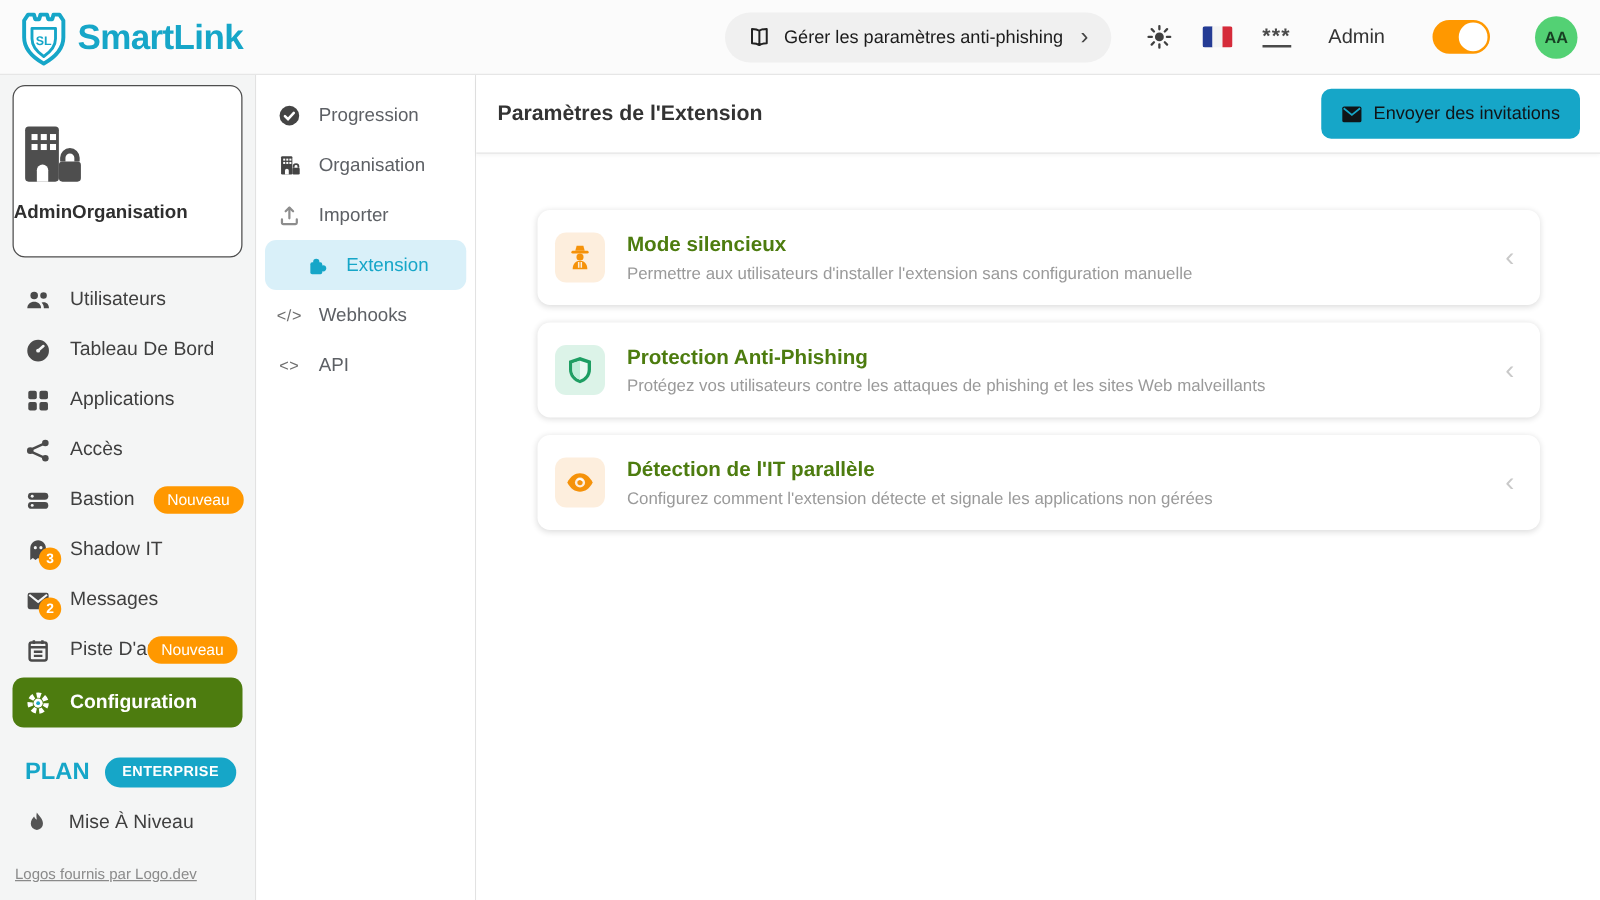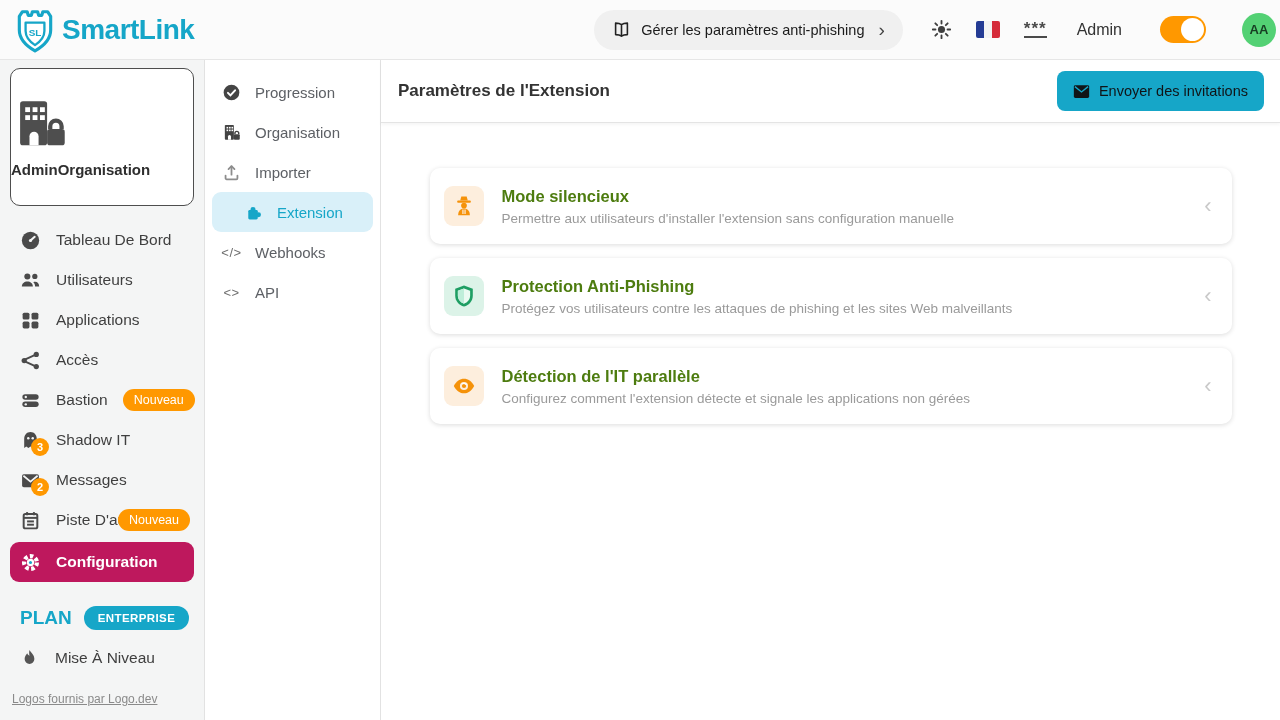--- a/index.html
+++ b/index.html
@@ -1,21 +1,21 @@
 <!DOCTYPE html>
 <html><head>
 <meta charset="utf-8">
 <style>
   * { margin:0; padding:0; box-sizing:border-box; }
   html,body { width:1280px; height:720px; overflow:hidden; background:#fff;
     font-family:"Liberation Sans", sans-serif; color:#333; }
 
   
   .topbar { height:60px; background:#fbfbfb; border-bottom:1px solid #e6e6e6;
-    display:flex; align-items:center; padding:0 4px 0 14px; position:relative; z-index:5; }
+    display:flex; align-items:center; padding:0 18px 0 14px; position:relative; z-index:5; }
   .logo-wrap { display:flex; align-items:center; gap:6px; }
   .logo-shield { width:42px; height:46px; }
   .brand-name { font-size:28px; font-weight:bold; color:#16a6c8; letter-spacing:-0.5px; }
 
   .cta-pill { margin-left:auto; height:40px; background:#f0f0f0; border:none; border-radius:20px;
     display:flex; align-items:center; gap:10px; padding:0 18px; cursor:pointer; }
   .cta-pill .cta-label { font-size:14.5px; color:#1b1b1b; }
   .cta-pill .cta-chev { font-size:19px; color:#444; margin-left:4px; line-height:1; }
 
   .top-icons { display:flex; align-items:center; gap:24px; margin-left:28px; }
@@ -48,21 +48,21 @@
   .nav-item { height:40px; display:flex; align-items:center; gap:15px; padding:0 8px 0 10px;
     font-size:15.5px; color:#3f3f3f; cursor:pointer; position:relative; white-space:nowrap; }
   .nav-item .ic { width:21px; height:21px; flex:0 0 21px; color:#4a4a4a; position:relative; }
   .nav-item .ic svg { width:21px; height:21px; display:block; }
   .count-badge { position:absolute; right:-8px; bottom:-5px; width:18px; height:18px; border-radius:50%;
     background:#ff9800; color:#fff; font-size:11px; font-weight:bold;
     display:flex; align-items:center; justify-content:center; }
   .new-badge { margin-left:auto; background:#ff9800; color:#fff; font-size:12.5px;
     padding:4px 11px; border-radius:13px; }
   .new-badge.overlap { position:absolute; right:4px; z-index:2; }
-  .nav-item.active { background:#be185d; border-radius:9px; color:#fff; font-weight:bold; margin-top:2px;text-align:right; }
+  .nav-item.active { background:#4d7c0f; border-radius:9px; color:#fff; font-weight:bold; margin-top:2px;text-align:right; }
   .nav-item.active .ic { color:#fff; }
 
   .plan-row { display:flex; align-items:center; gap:12px; margin:24px 0 0 10px; }
   .plan-label { font-size:19px; font-weight:bold; color:#16a6c8; }
   .plan-badge { background:#16a6c8; color:#fff; font-size:11.5px; font-weight:bold;
     padding:6px 14px; border-radius:14px; letter-spacing:0.4px; cursor:pointer; }
   .upgrade-row { display:flex; align-items:center; gap:16px; margin:18px 0 0 10px;
     font-size:15.5px; color:#3f3f3f; cursor:pointer; }
   .upgrade-row svg { width:19px; height:19px; color:#555; }
   .logo-credit { margin:auto 0 14px 2px; font-size:12px; color:#8a8a8a;
@@ -168,38 +168,38 @@
         </g>
         <path d="M13.6,11.3 v-1 a2,2 0 0 1 4,0 v1" stroke="currentColor" stroke-width="1.5" fill="none"></path>
         <rect x="12.5" y="11.3" width="6.2" height="5.7" rx="1"></rect>
       </svg>
       <div class="org-name">AdminOrganisation</div>
     </div>
 
     <div class="nav">
       <div class="nav-item">
         <span class="ic">
-          <svg viewBox="0 0 16 16">
-              <circle cx="8" cy="8" r="6.6" fill="currentColor"></circle>
-            <path d="M8,8 L11.2,5.2" stroke="#f4f5f5" stroke-width="1.6" stroke-linecap="round"></path>
-            <circle cx="8" cy="8" r="1.2" fill="#f4f5f5"></circle>
-            </svg>
-        </span>
-        <span>Tableau De Bord</span>
-      </div>
-      <div class="nav-item">
-        <span class="ic">
           <svg viewBox="0 0 16 16" fill="currentColor">
             <circle cx="5.6" cy="4.9" r="2.3"></circle>
               <path d="M1.4,12.6 c0-2.4 1.9-3.9 4.2-3.9 s4.2,1.5 4.2,3.9 Z"></path>
             <circle cx="11.3" cy="4.9" r="2"></circle>
               <path d="M10.6,12.6 h4 c0-2.2-1.3-3.6-3.1-3.6 c-0.5,0-1,0.1-1.4,0.3 c0.9,0.8 1.4,1.9 1.4,3.3 Z"></path>
             </svg>
         </span>
         <span>Utilisateurs</span>
+      </div>
+      <div class="nav-item">
+        <span class="ic">
+          <svg viewBox="0 0 16 16">
+              <circle cx="8" cy="8" r="6.6" fill="currentColor"></circle>
+            <path d="M8,8 L11.2,5.2" stroke="#f4f5f5" stroke-width="1.6" stroke-linecap="round"></path>
+            <circle cx="8" cy="8" r="1.2" fill="#f4f5f5"></circle>
+            </svg>
+        </span>
+        <span>Tableau De Bord</span>
       </div>
       <div class="nav-item">
         <span class="ic">
           <svg viewBox="0 0 16 16" fill="currentColor">
             <rect x="2" y="2" width="5.2" height="5.2" rx="1.2"></rect>
               <rect x="8.8" y="2" width="5.2" height="5.2" rx="1.2"></rect>
             <rect x="2" y="8.8" width="5.2" height="5.2" rx="1.2"></rect>
               <rect x="8.8" y="8.8" width="5.2" height="5.2" rx="1.2"></rect>
             </svg>
         </span>

